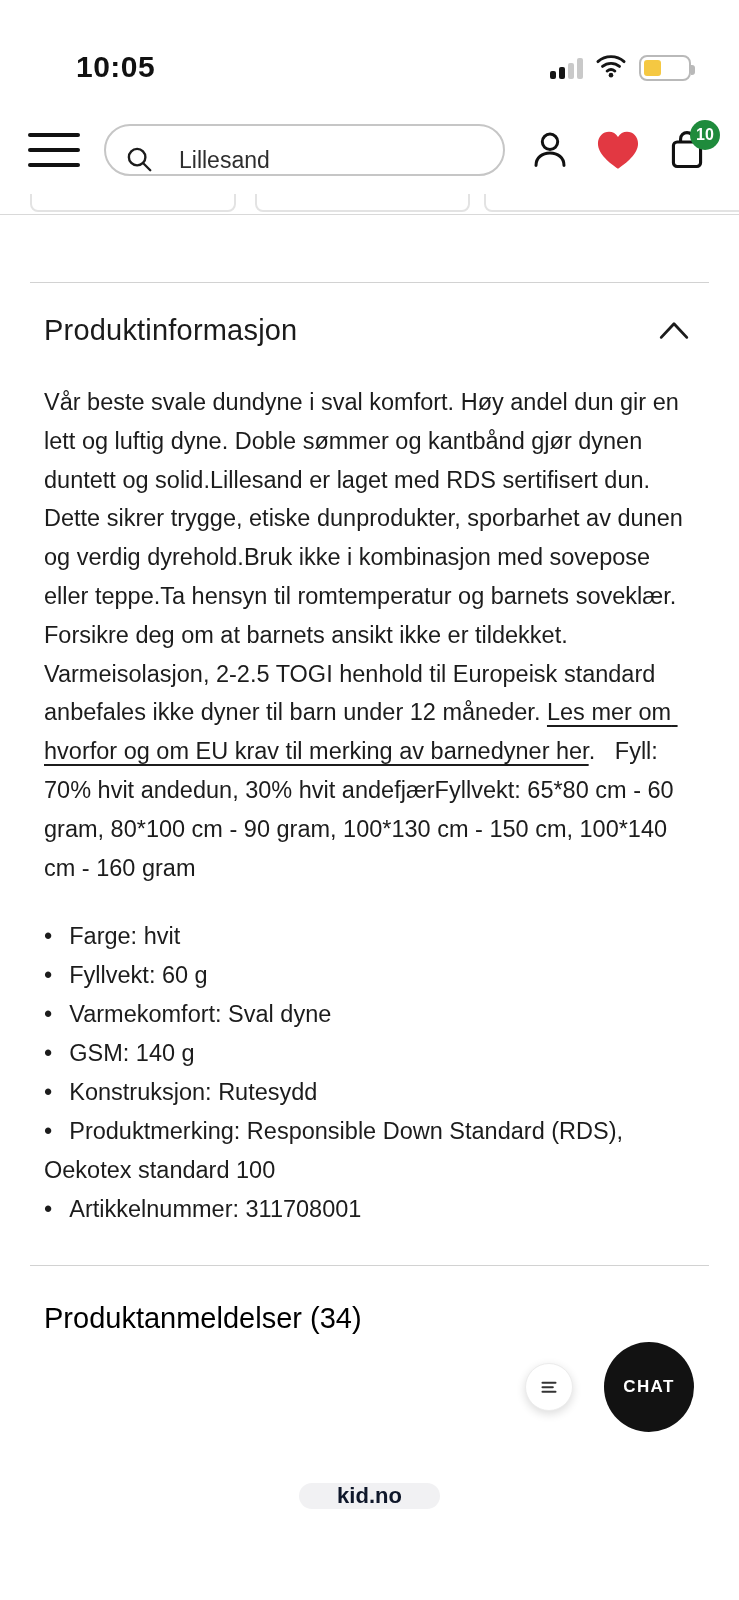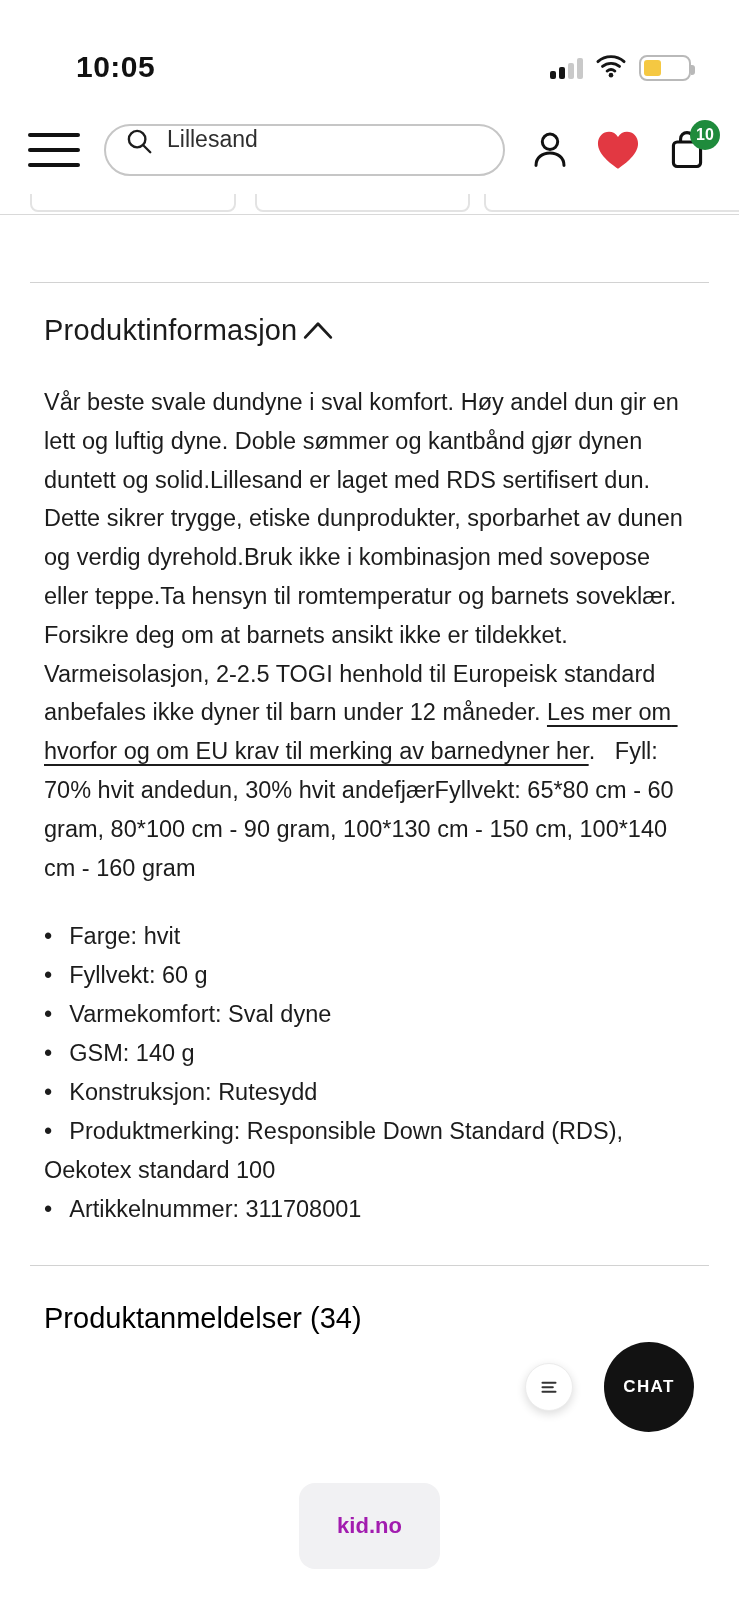--- a/index.html
+++ b/index.html
@@ -18,55 +18,55 @@
   .sig i:nth-child(3){ height:16px; }
   .sig i:nth-child(4){ height:21px; }
   .battery{ position:relative; width:52px; height:26px; border:2px solid #b9b9b9; border-radius:8px; }
   .battery .fill{ position:absolute; left:3px; top:3px; bottom:3px; width:17px; border-radius:3px; }
   .battery .nub{ position:absolute; right:-6px; top:8px; width:4px; height:10px; background:#b9b9b9; border-radius:0 3px 3px 0; }
 
   
   .app-header{ display:flex; align-items:center; gap:24px; padding:14px 30px 18px 28px; }
   .hamburger{ width:52px; display:flex; flex-direction:column; gap:11px; background:none; border:none; cursor:pointer; padding:4px 0; }
   .hamburger i{ display:block; height:4px; border-radius:3px; background:#111; }
-  .search-pill{ flex:1; display:flex; align-items:flex-start; gap:13px; height:52px; border:2px solid #c6c6c6; border-radius:27px; padding:0 18px; background:#fff; }
+  .search-pill{ flex:1; display:flex; align-items:flex-end; gap:25px; height:52px; border:2px solid #c6c6c6; border-radius:27px; padding:0 18px; background:#fff; }
   .search-pill span{ font-size:23px; color:#2e2e2e; }
   .icon-btn{ background:none; border:none; padding:0; cursor:pointer; display:flex; align-items:center; position:relative; }
   .cart-badge{ position:absolute; top:-8px; right:-11px; width:30px; height:30px; border-radius:50%; display:flex; align-items:center; justify-content:center; color:#fff; font-size:16px; font-weight:700; }
 
   
   .cards-peek{ position:relative; height:20px; overflow:hidden; }
   .peek-card{ position:absolute; top:-28px; height:46px; background:#fff; border:2px solid #e3e3e3; border-radius:8px; }
   .header-divider{ height:1px; background:#d9d9d9; }
 
   
   main{ padding:0 30px; }
   .rule{ border:none; border-top:1px solid #d2d2d2; }
   .rule-1{ margin-top:67px; }
   .rule-2{ margin-top:36px; }
-  .section-head{ margin:30px 14px 0; display:flex; align-items:center; }
+  .section-head{ margin:30px 14px 0; display:flex; align-items:center; justify-content:space-between; }
   .section-title{ font-size:29px; font-weight:400; color:#1b1b1b; letter-spacing:.2px; }
   .collapse-btn{ background:none; border:none; cursor:pointer; padding:4px; display:flex; }
 
   .desc{ margin:36px 14px 0; font-size:23.5px; line-height:38.8px; color:#1c1c1c; white-space:pre-wrap; }
   .desc a{ color:#1c1c1c; text-decoration:underline; text-underline-offset:5px; text-decoration-thickness:1.5px; }
 
   .specs{ margin:30px 14px 0; list-style:none; }
   .specs li{ font-size:23.5px; line-height:39px; color:#1c1c1c; }
   .specs li::before{ content:"\2022"; margin-right:17px; }
 
   .reviews-title{ margin:36px 14px 0; font-size:29px; font-weight:400; color:#000000; }
 
   
   .fab-quick{ position:absolute; left:525px; top:1363px; width:48px; height:48px; border-radius:50%; background:#fff; border:1px solid #ececec; box-shadow:0 3px 10px rgba(0,0,0,.14); display:flex; align-items:center; justify-content:center; cursor:pointer; }
   .fab-chat{ position:absolute; left:604px; top:1342px; width:90px; height:90px; border-radius:50%; border:none; color:#fff; font-size:17px; font-weight:600; letter-spacing:1.4px; cursor:pointer; font-family:"Liberation Sans", sans-serif; }
 
   
   .bottom-bar{ position:absolute; left:0; right:0; bottom:0; height:145px; background:#fff; display:flex; align-items:flex-start; justify-content:center; padding-top:28px; }
-  .url-pill{ background:#f1f1f3; border-radius:16px; padding:30px 38px; font-size:22px; font-weight:600; color:#a21caf; cursor:pointer; }
+  .url-pill{ background:#f1f1f3; border-radius:16px; padding:0 38px; font-size:22px; font-weight:600; color:#0f172a; cursor:pointer; }
 </style>
 </head>
 <body>
 
 <div class="screen">
 
   <div class="status-bar">
     <span class="status-time">10:05</span>
     <div class="status-icons">
       <span class="sig">

